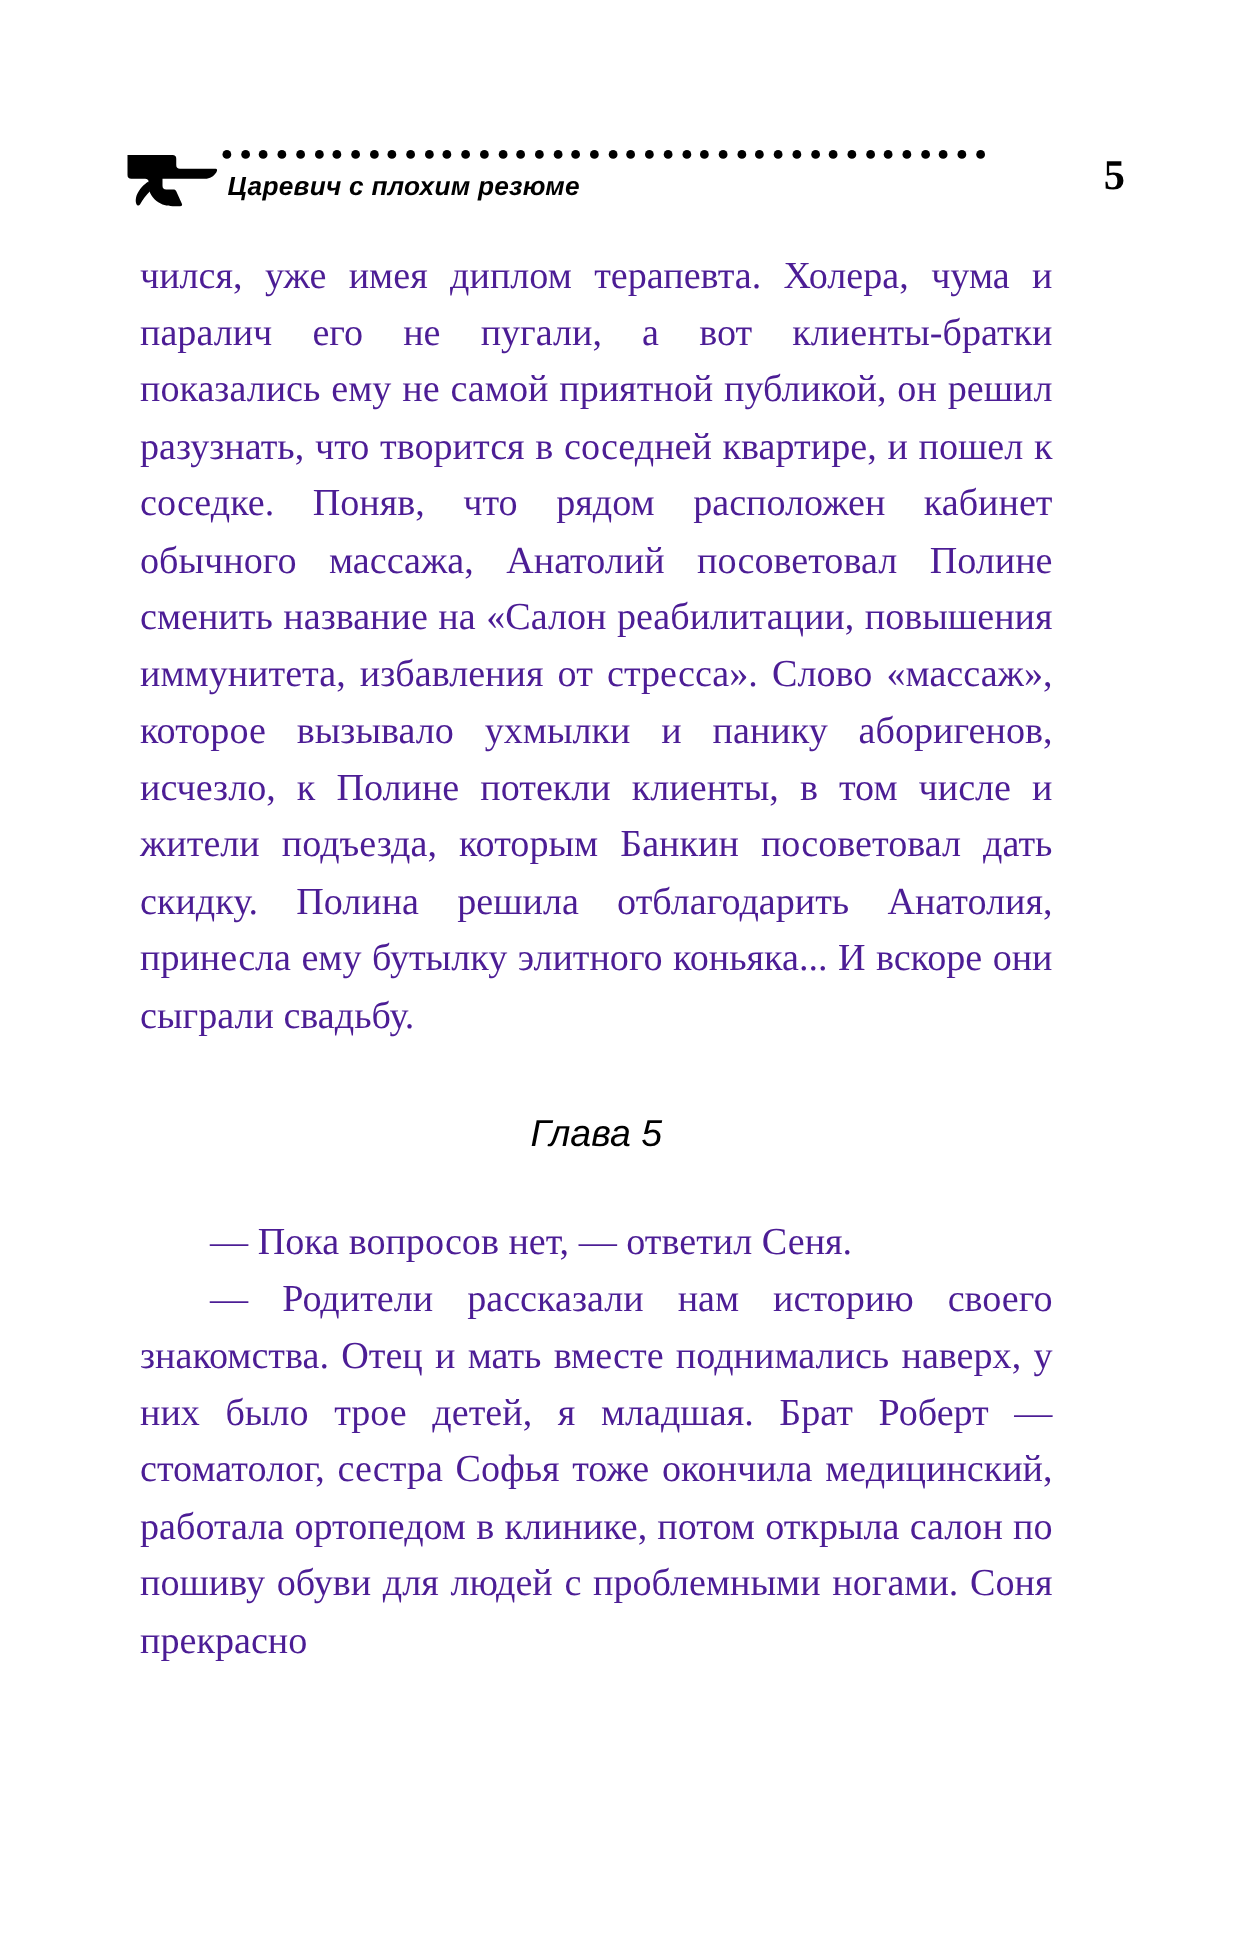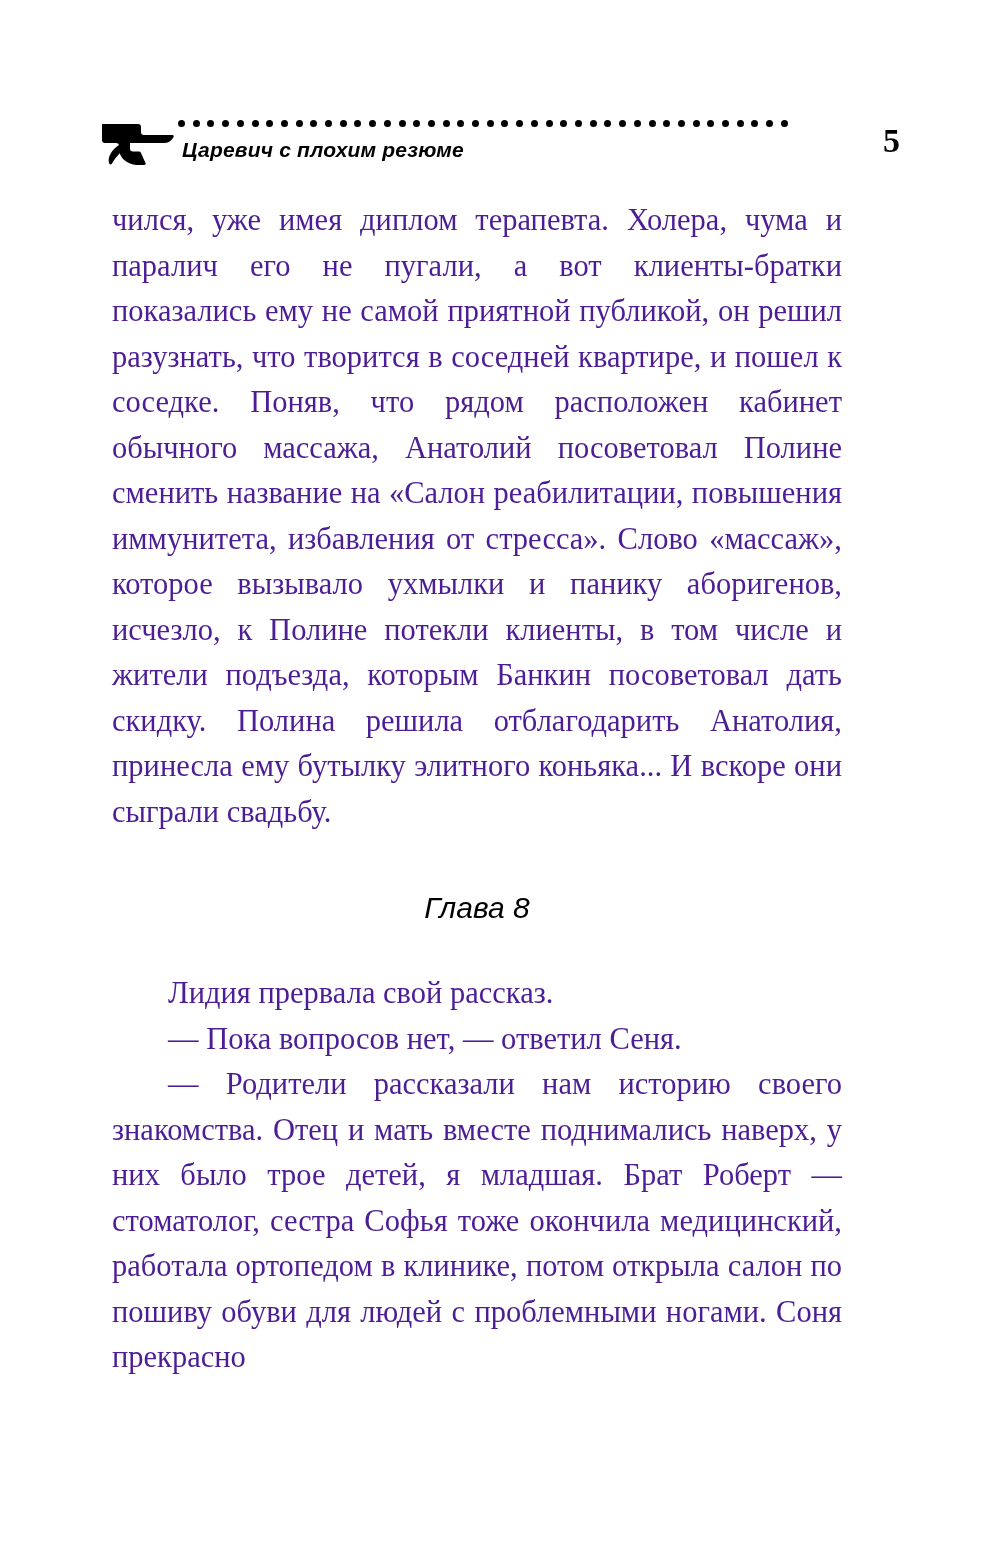--- a/index.html
+++ b/index.html
@@ -174,23 +174,22 @@
 
     <div class="page-number">5</div>
   </div>
 
   <div class="content">
 
     <p class="body noindent">чился, уже имея диплом терапевта. Холера, чума и паралич его не пугали, а вот клиенты-братки показались ему не самой приятной публикой, он решил разузнать, что творится в соседней квартире, и пошел к соседке. Поняв, что рядом расположен кабинет обычного массажа, Анатолий посоветовал Полине сменить название на «Салон реабилитации, повышения иммунитета, избавления от стресса». Слово «массаж», которое вызывало ухмылки и панику аборигенов, исчезло, к Полине потекли клиенты, в том числе и жители подъезда, которым Банкин посоветовал дать скидку. Полина решила отблагодарить Анатолия, принесла ему бутылку элитного коньяка... И вскоре они сыграли свадьбу.</p>
 
     <div class="gap-before-chapter"></div>
 
-    <p class="chapter-title">Глава 8</p>
+    <p class="chapter-title">Глава 5</p>
 
     <div class="gap-after-chapter"></div>
 
-    <p class="body indent">Лидия прервала свой рассказ.</p>
     <p class="body indent">— Пока вопросов нет, — ответил Сеня.</p>
     <p class="body indent">— Родители рассказали нам историю своего знакомства. Отец и мать вместе поднимались наверх, у них было трое детей, я младшая. Брат Роберт — стоматолог, сестра Софья тоже окончила медицинский, работала ортопедом в клинике, потом открыла салон по пошиву обуви для людей с проблемными ногами. Соня прекрасно</p>
 
   </div>
 
 </div>
 
 </body></html>

